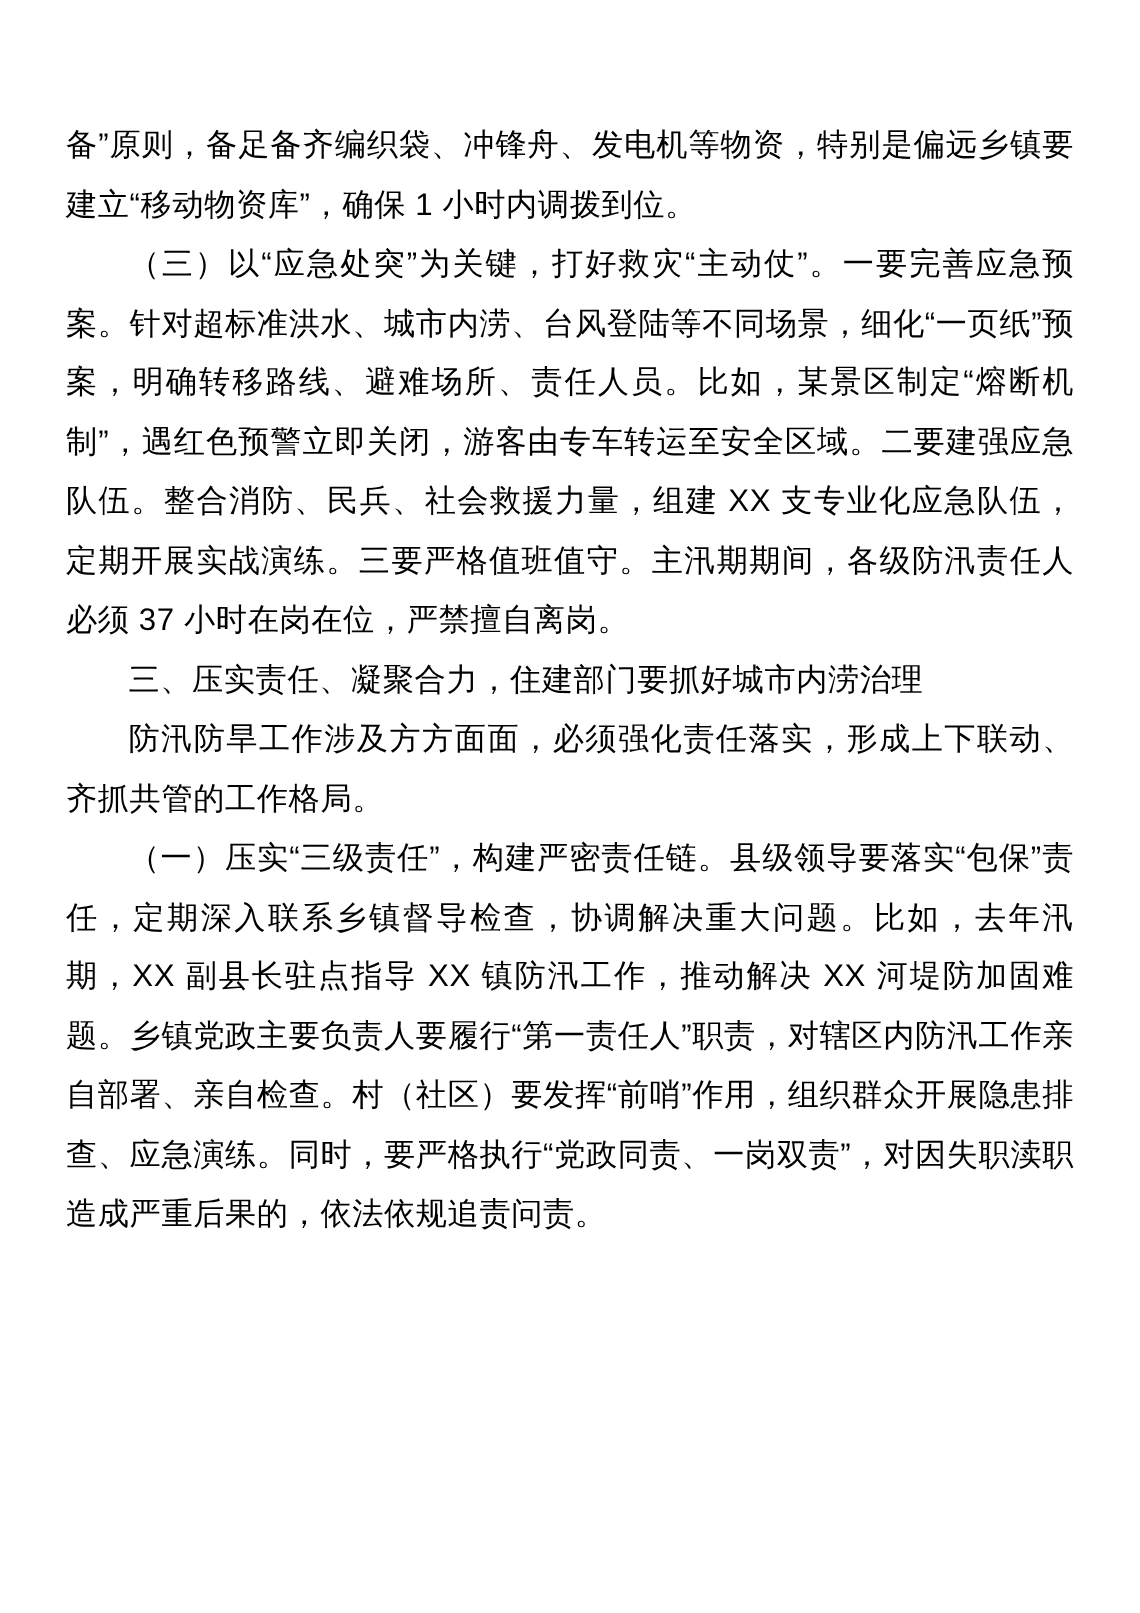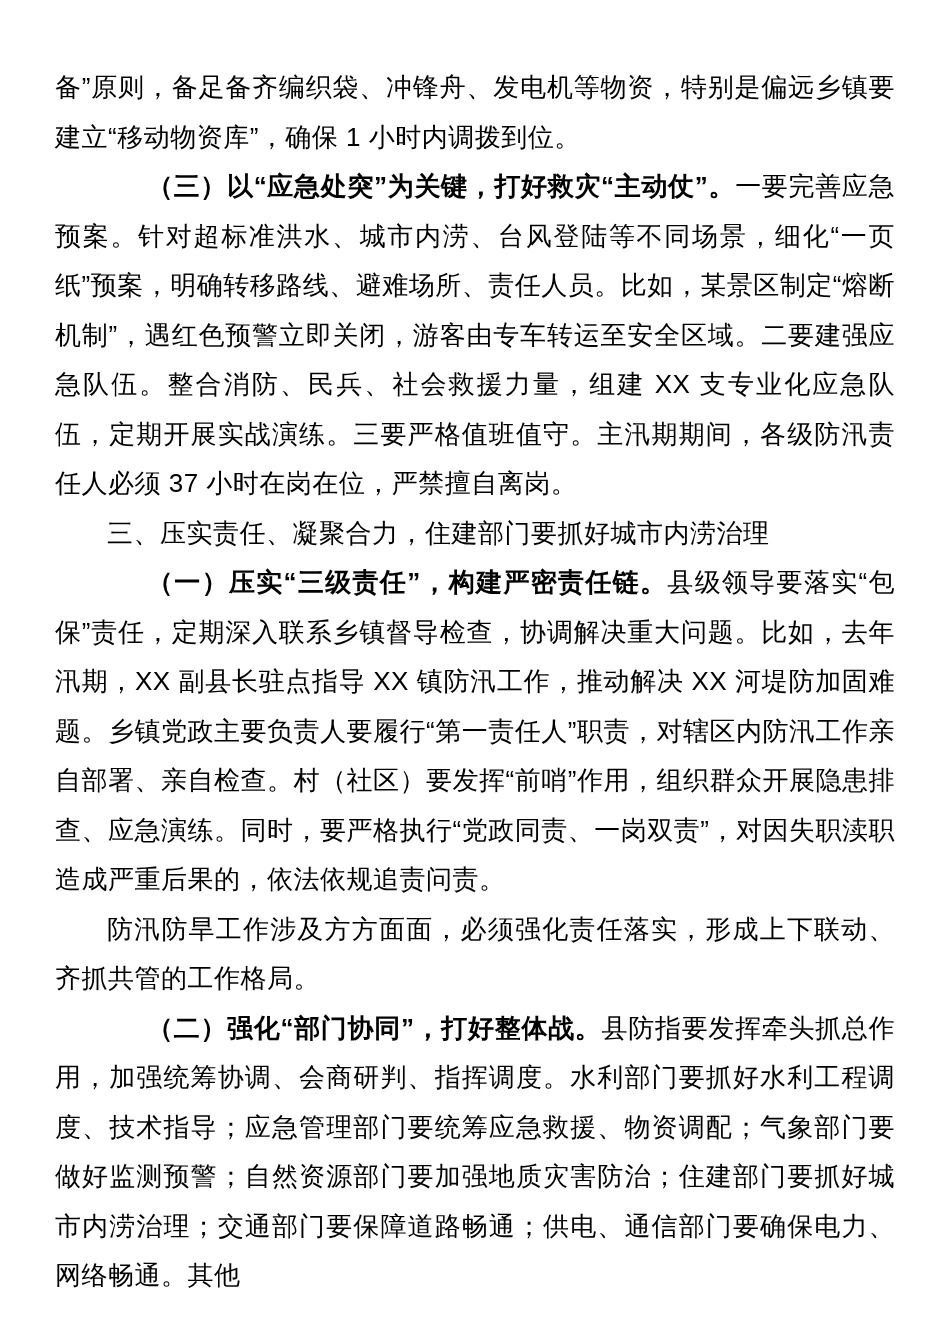--- a/index.html
+++ b/index.html
@@ -6,21 +6,21 @@
     margin: 0;
     padding: 0;
     background: #ffffff;
   }
   .page {
     position: relative;
     width: 950px;
     height: 1344px;
     background: #ffffff;
     box-sizing: border-box;
-    padding: 63px 55px 0 55px;
+    padding: 96px 55px 0 55px;
     overflow: hidden;
   }
   .doc-body {
     font-family: "Liberation Sans", sans-serif;
     font-size: 26px;
     line-height: 49.5px;
     color: #000000;
     text-align: justify;
     text-justify: inter-character;
     letter-spacing: 0.5px;
@@ -29,29 +29,27 @@
     margin: 0;
     padding: 0;
   }
   .para.indent {
     text-indent: 2em;
   }
   .run {
     font-weight: 400;
   }
   .run.bold {
-    font-weight: 700;
-    margin-left: 40px;
+    font-weight: 400;
   }
 </style>
 </head>
 <body>
 
 <div class="page" style="background: rgb(255, 255, 255);">
   <div class="doc-body" style="color: rgb(0, 0, 0);">
       <p class="para"><span class="run">备”原则，备足备齐编织袋、冲锋舟、发电机等物资，特别是偏远乡镇要建立“移动物资库”，确保 1 小时内调拨到位。</span></p>
       <p class="para indent"><span class="run bold">（三）以“应急处突”为关键，打好救灾“主动仗”。</span><span class="run">一要完善应急预案。针对超标准洪水、城市内涝、台风登陆等不同场景，细化“一页纸”预案，明确转移路线、避难场所、责任人员。比如，某景区制定“熔断机制”，遇红色预警立即关闭，游客由专车转运至安全区域。二要建强应急队伍。整合消防、民兵、社会救援力量，组建 XX 支专业化应急队伍，定期开展实战演练。三要严格值班值守。主汛期期间，各级防汛责任人必须 37 小时在岗在位，严禁擅自离岗。</span></p>
       <p class="para indent"><span class="run">三、压实责任、凝聚合力，住建部门要抓好城市内涝治理</span></p>
+      <p class="para indent"><span class="run">防汛防旱工作涉及方方面面，必须强化责任落实，形成上下联动、齐抓共管的工作格局。</span></p>
       <p class="para indent"><span class="run bold">（一）压实“三级责任”，构建严密责任链。</span><span class="run">县级领导要落实“包保”责任，定期深入联系乡镇督导检查，协调解决重大问题。比如，去年汛期，XX 副县长驻点指导 XX 镇防汛工作，推动解决 XX 河堤防加固难题。乡镇党政主要负责人要履行“第一责任人”职责，对辖区内防汛工作亲自部署、亲自检查。村（社区）要发挥“前哨”作用，组织群众开展隐患排查、应急演练。同时，要严格执行“党政同责、一岗双责”，对因失职渎职造成严重后果的，依法依规追责问责。</span></p>
-      <p class="para indent"><span class="run">防汛防旱工作涉及方方面面，必须强化责任落实，形成上下联动、齐抓共管的工作格局。</span></p>
-      <p class="para indent"><span class="run bold">（二）强化“部门协同”，打好整体战。</span><span class="run">县防指要发挥牵头抓总作用，加强统筹协调、会商研判、指挥调度。水利部门要抓好水利工程调度、技术指导；应急管理部门要统筹应急救援、物资调配；气象部门要做好监测预警；自然资源部门要加强地质灾害防治；住建部门要抓好城市内涝治理；交通部门要保障道路畅通；供电、通信部门要确保电力、网络畅通。其他</span></p>
     </div>
 </div>
 
 </body></html>

